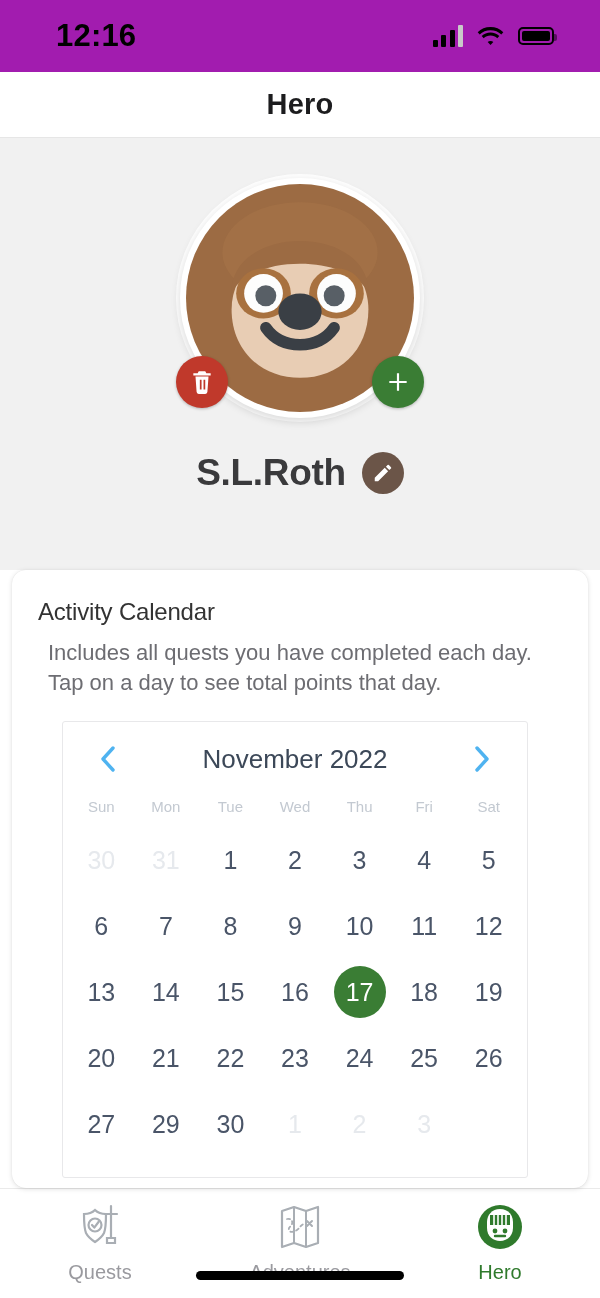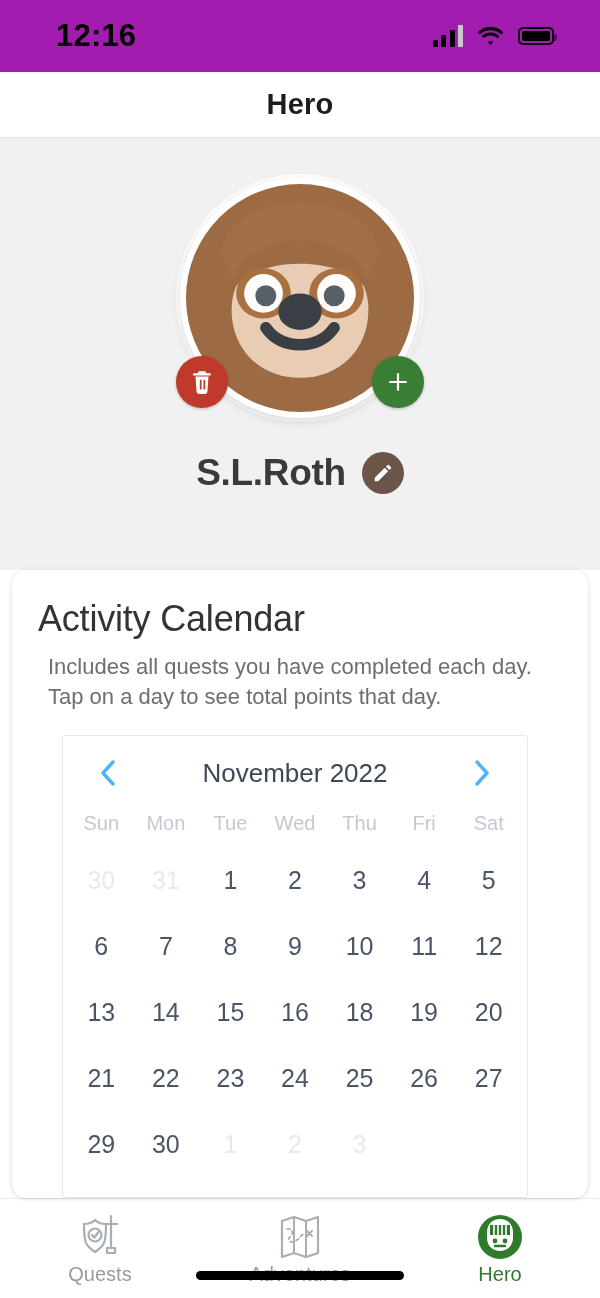--- a/index.html
+++ b/index.html
@@ -70,57 +70,57 @@
   }
   .edit-btn svg { width:22px; height:22px; }
 
   
   .card-area { flex:1 1 auto; background:#fff; position:relative; padding:0 12px; }
   .card {
     background:#fff; border-radius:14px;
     box-shadow:0 1px 5px rgba(0,0,0,.13), 0 0 1px rgba(0,0,0,.10);
     padding:28px 0 0 0; height:100%;
   }
-  .card-title { font-size:36px; color:#333; font-weight:400; padding:0 26px; letter-spacing:-.2px; }
+  .card-title { font-size:24px; color:#333; font-weight:400; padding:0 26px; letter-spacing:-.2px; }
   .card-sub {
     font-size:22px; color:#6d6d72; line-height:1.35;
     padding:12px 26px 0 36px; max-width:100%;
   }
 
   
   .calendar {
     margin:24px 60px 0 50px; border:1px solid #e8e8ea; border-radius:3px;
     padding:14px 6px 20px 6px;
   }
   .cal-head { display:flex; align-items:center; justify-content:space-between; padding:6px 22px 0 22px; }
   .cal-month { font-size:26px; color:#3c4858; font-weight:400; }
   .chev { width:34px; height:34px; display:flex; align-items:center; justify-content:center; }
   .chev svg { width:20px; height:28px; }
   .cal-dows { display:grid; grid-template-columns:repeat(7,1fr); margin-top:22px; }
-  .dow { text-align:center; font-size:20px; color:#c3c9d1; }
+  .dow { text-align:center; font-size:15px; color:#c3c9d1; }
   .cal-grid { display:grid; grid-template-columns:repeat(7,1fr); row-gap:0; margin-top:12px; }
   .day {
     height:66px; display:flex; align-items:center; justify-content:center;
     font-size:25px; color:#4a5568;
   }
   .day .pill {
     min-width:52px; height:52px; border-radius:50%;
     display:flex; align-items:center; justify-content:center; padding:0 4px;
   }
   .day.muted { color:#e6e9ed; }
   .day.sel .pill { background:#3a7d34; color:#fff; }
 
   
   .tabbar {
     flex:0 0 110px; height:110px; background:#fff;
     border-top:1px solid #eaeaea;
     display:flex; align-items:flex-start; justify-content:space-around;
     padding-top:12px;
   }
-  .tab { width:33%; display:flex; flex-direction:column; align-items:center; gap:0; }
+  .tab { width:33%; display:flex; flex-direction:column; align-items:center; gap:8px; }
   .tab svg { width:52px; height:52px; display:block; }
   .tab-label { font-size:20px; color:#9a9a9f; }
   .tab.active .tab-label { color:#2f7a2c; }
   .home-ind {
     position:absolute; left:50%; transform:translateX(-50%);
     bottom:18px; width:208px; height:9px; border-radius:5px; background:#000;
   }
 </style>
 </head>
 <body>
@@ -268,20 +268,23 @@
             </div>
             <div class="day">
               <span class="pill">14</span>
             </div>
             <div class="day">
               <span class="pill">15</span>
             </div>
             <div class="day">
               <span class="pill">16</span>
             </div>
+            <div class="day sel">
+              <span class="pill">17</span>
+            </div>
             <div class="day">
               <span class="pill">18</span>
             </div>
             <div class="day">
               <span class="pill">19</span>
             </div>
             <div class="day">
               <span class="pill">20</span>
             </div>
             <div class="day">

